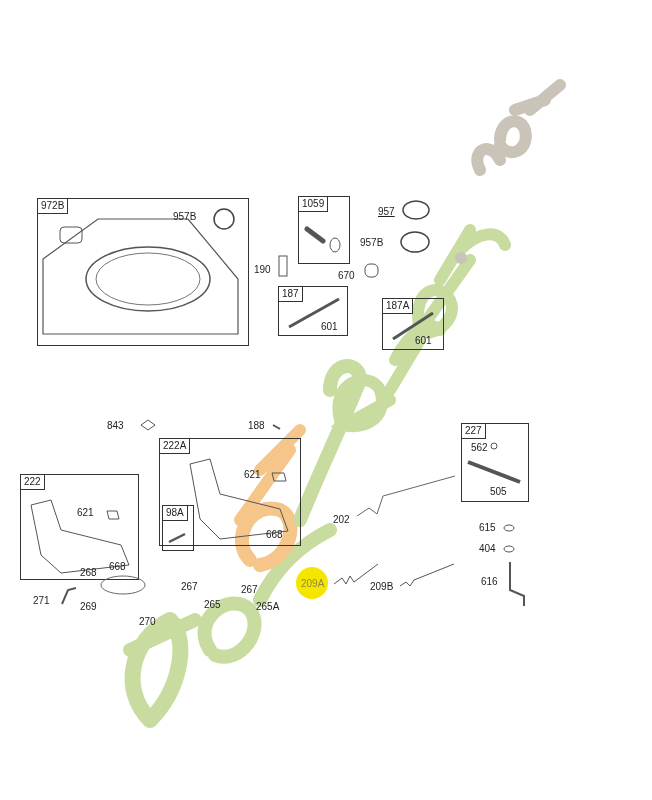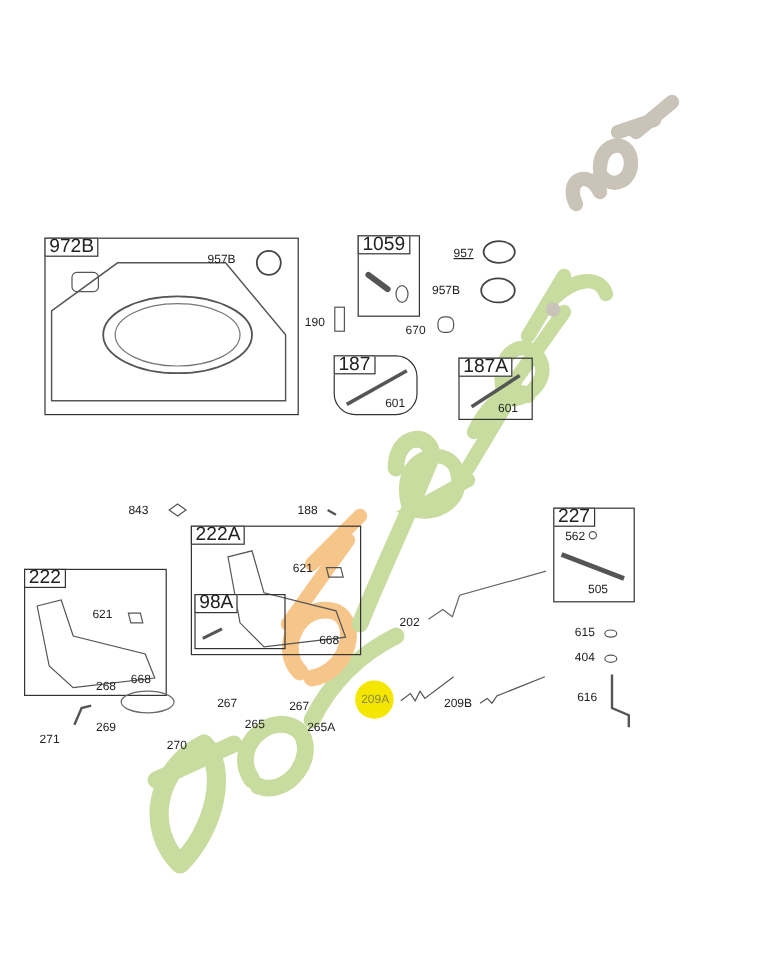--- a/index.html
+++ b/index.html
@@ -1,18 +1,18 @@
 <!DOCTYPE html>
 <html><head>
 <meta charset="utf-8">
 <style>
   html,body{margin:0;padding:0;background:#fff;}
   body{width:652px;height:800px;position:relative;overflow:hidden;font-family:"Liberation Sans",sans-serif;color:#222;}
   .box{position:absolute;border:1.5px solid #333;background:transparent;}
-  .box .tag{position:absolute;left:-1px;top:-1px;border:1.5px solid #333;background:#fff;font-size:16px;padding:1px 3px;line-height:12px;}
+  .box .tag{position:absolute;left:-1px;top:-1px;border:1.5px solid #333;background:#fff;font-size:10px;padding:1px 3px;line-height:12px;}
   .lbl{position:absolute;font-size:10px;line-height:12px;white-space:nowrap;color:#222;}
   svg{position:absolute;overflow:visible;}
   .wm{position:absolute;left:0;top:0;width:652px;height:800px;pointer-events:none;}
 </style>
 </head>
 <body>
 
 <svg class="wm" viewBox="0 0 652 800">
   <g fill="none" stroke-linecap="round">
     <path d="M150,720 C120,690 130,640 170,620 M170,620 C190,640 180,690 150,720" stroke="#c8dca0" stroke-width="16"></path>
@@ -67,21 +67,21 @@
 </svg>
 <div class="lbl" style="left:254px;top:264px;">190</div>
 <svg width="14" height="26" style="left:276px;top:254px;">
   <rect x="3" y="2" width="8" height="20" fill="none" stroke="#555"></rect>
 </svg>
 <div class="lbl" style="left:338px;top:270px;">670</div>
 <svg width="16" height="16" style="left:364px;top:263px;">
   <rect x="1" y="1" width="13" height="13" rx="5" fill="none" stroke="#555"></rect>
 </svg>
 
-<div class="box" style="left:278px;top:296px;width:68px;height:48px;border-radius:18px;">
+<div class="box" style="left:278px;top:286px;width:68px;height:48px;">
   <div class="tag">187</div>
   <svg width="68" height="48" style="left:0;top:0;">
     <path d="M10,40 L60,12" stroke="#555" stroke-width="3"></path>
   </svg>
   <div class="lbl" style="left:42px;top:34px;">601</div>
 </div>
 
 <div class="box" style="left:382px;top:298px;width:60px;height:50px;">
   <div class="tag">187A</div>
   <svg width="60" height="50" style="left:0;top:0;">
@@ -110,21 +110,21 @@
 </div>
 
 <div class="box" style="left:147px;top:438px;width:140px;height:106px;margin-left:12px;">
   <div class="tag">222A</div>
   <svg width="140" height="106" style="left:0;top:0;">
     <path d="M30,25 L50,20 L60,55 L120,70 L128,92 L60,100 L40,80 Z" fill="none" stroke="#555"></path>
     <path d="M112,34 L124,34 L126,42 L114,42 Z" fill="none" stroke="#555"></path>
   </svg>
   <div class="lbl" style="left:84px;top:30px;">621</div>
   <div class="lbl" style="left:106px;top:90px;">668</div>
-  <div class="box" style="left:2px;top:56px;width:30px;height:44px;padding-left:44px;">
+  <div class="box" style="left:2px;top:66px;width:30px;height:44px;">
     <div class="tag">98A</div>
     <svg width="30" height="44" style="left:0;top:0;">
       <path d="M6,36 L22,28" stroke="#555" stroke-width="2.5"></path>
     </svg>
   </div>
 </div>
 
 <div class="box" style="left:461px;top:423px;width:66px;height:77px;">
   <div class="tag">227</div>
   <div class="lbl" style="left:9px;top:18px;">562</div>
@@ -149,21 +149,21 @@
 </svg>
 <div class="lbl" style="left:481px;top:576px;">616</div>
 <svg width="24" height="50" style="left:506px;top:560px;">
   <path d="M4,2 L4,30 L18,36 L18,46" fill="none" stroke="#555" stroke-width="2"></path>
 </svg>
 
 <div class="lbl" style="left:80px;top:567px;">268</div>
 <svg width="60" height="30" style="left:95px;top:571px;">
   <ellipse cx="28" cy="14" rx="22" ry="9" fill="none" stroke="#666"></ellipse>
 </svg>
-<div class="lbl" style="left:33px;top:595px;margin-top:16px;">271</div>
+<div class="lbl" style="left:33px;top:595px;">271</div>
 <svg width="20" height="22" style="left:58px;top:584px;">
   <path d="M4,20 L10,6 L18,4" fill="none" stroke="#555" stroke-width="2"></path>
 </svg>
 <div class="lbl" style="left:80px;top:601px;">269</div>
 <div class="lbl" style="left:139px;top:616px;">270</div>
 <div class="lbl" style="left:181px;top:581px;">267</div>
 <div class="lbl" style="left:204px;top:599px;">265</div>
 <div class="lbl" style="left:241px;top:584px;">267</div>
 <div class="lbl" style="left:256px;top:601px;">265A</div>
 <div class="lbl" style="left:301px;top:578px;color:#8a8a40;">209A</div>

